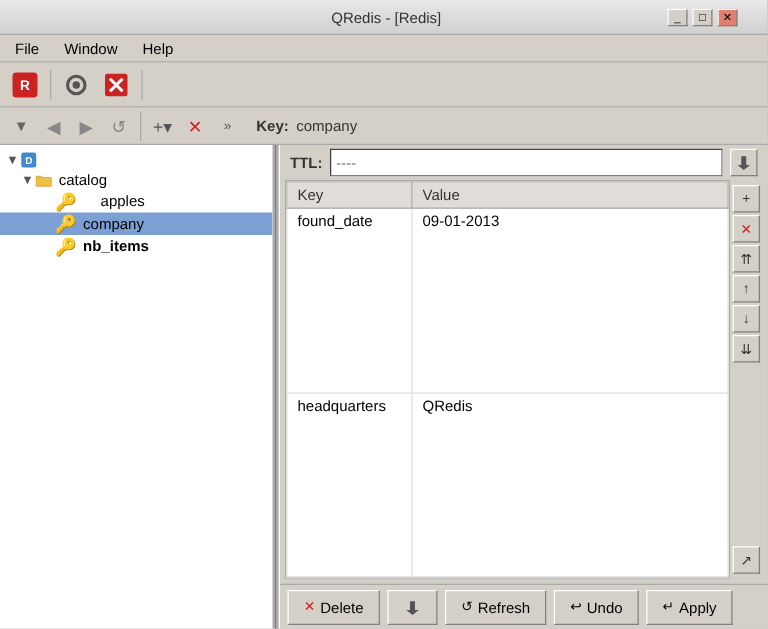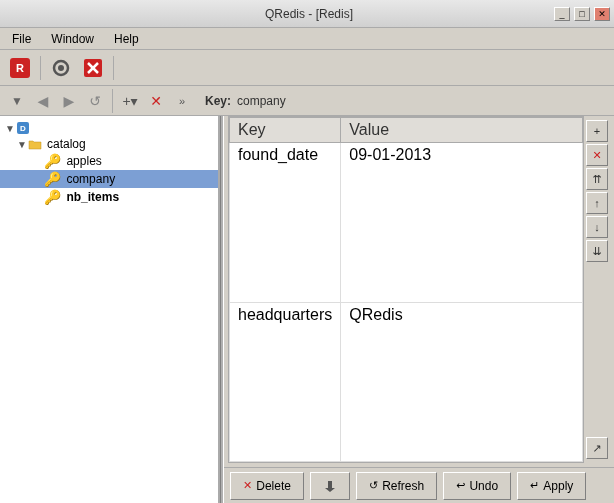--- a/index.html
+++ b/index.html
@@ -12,21 +12,21 @@
       overflow: hidden;
     }
 
     
     .title-bar {
       background: linear-gradient(to bottom, #e8e8e8, #d0d0d0);
       height: 28px;
       display: flex;
       align-items: center;
       justify-content: space-between;
-      padding: 0 4px;
+      padding: 0 24px;
       border-bottom: 1px solid #aaa;
     }
     .title-text {
       font-size: 12px;
       color: #333;
       flex: 1;
       text-align: center;
     }
     .win-controls {
       display: flex;
@@ -224,21 +224,21 @@
       background: #fff;
       border: 1px solid #aaa;
       margin: 0 4px 4px 4px;
       overflow: auto;
       display: flex;
       flex-direction: row;
     }
     .data-table {
       flex: 1;
       border-collapse: collapse;
-      font-size: 16px;
+      font-size: 12px;
     }
     .data-table th {
       background: #e0ddd8;
       border: 1px solid #aaa;
       padding: 3px 8px;
       font-weight: normal;
       text-align: left;
       color: #333;
     }
     .data-table td {
@@ -394,40 +394,49 @@
         <svg width="14" height="12" viewBox="0 0 14 12">
           <path d="M1,3 L1,11 L13,11 L13,4 L6,4 L5,3 Z" fill="#f0c040" stroke="#c09020" stroke-width="0.5"></path>
         </svg>
       </span>
       <span style="margin-left:2px;">catalog</span>
     </div>
 
     <div class="tree-item indent2">
       <span class="tree-toggle" style="width:12px;"></span>
       <span class="tree-icon key-icon">🔑</span>
-      <span style="margin-left:2px;">apples</span>
+      <span style="margin-left:16px;">apples</span>
     </div>
 
     <div class="tree-item indent2 selected">
       <span class="tree-toggle" style="width:12px;"></span>
       <span class="tree-icon key-icon">🔑</span>
       <span style="margin-left:2px;">company</span>
     </div>
 
     <div class="tree-item indent2">
       <span class="tree-toggle" style="width:12px;"></span>
       <span class="tree-icon key-icon">🔑</span>
       <span style="margin-left:2px;font-weight:bold;">nb_items</span>
     </div>
   </div>
 
   <div class="panel-divider"></div>
 
   <div class="right-panel">
 
+    <div class="ttl-row">
+      <span class="ttl-label">TTL:</span>
+      <input class="ttl-input" type="text" placeholder="----" style="">
+      <div class="ttl-btn">
+        <svg width="14" height="14" viewBox="0 0 14 14">
+          <path d="M2,9 L7,13 L12,9 L9,9 L9,2 L5,2 L5,9 Z" fill="#555"></path>
+        </svg>
+      </div>
+    </div>
 
     <div style="display:flex; flex:1; margin:0 4px 4px 4px; gap:0;">
       <div class="table-area" style="margin:0; flex:1;">
         <table class="data-table">
           <thead>
             <tr>
               <th class="col-key">Key</th>
               <th class="col-value">Value</th>
             </tr>
           </thead>

